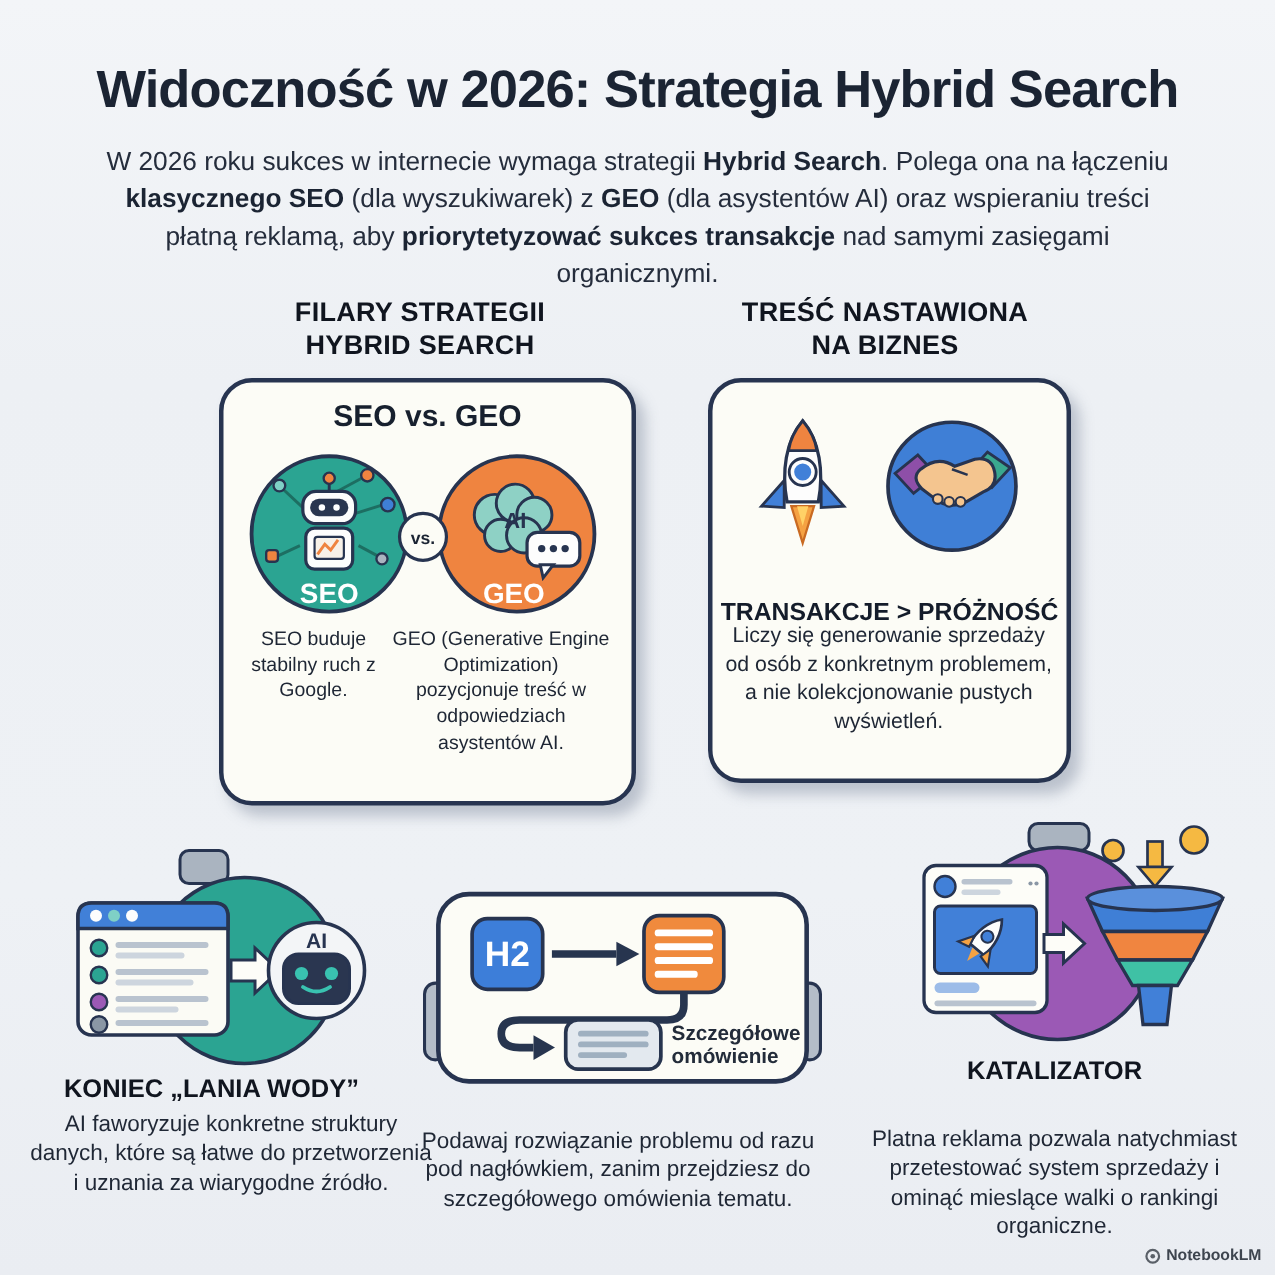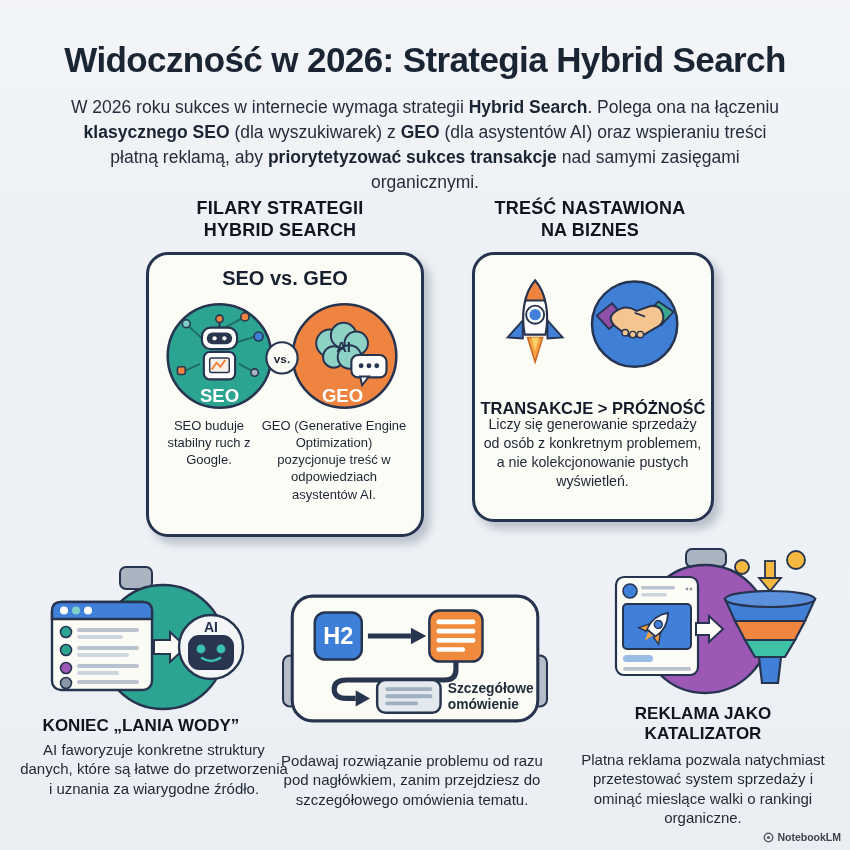--- a/index.html
+++ b/index.html
@@ -250,21 +250,20 @@
       <polygon points="175,110 197,110 194,136 178,136" fill="#4180d8" stroke="#273450" stroke-width="2.2"></polygon>
     </g>
     <g>
       <rect x="181" y="14" width="10" height="17" fill="#f5b942" stroke="#273450" stroke-width="1.8"></rect>
       <polygon points="175,31 197,31 186,44" fill="#f5b942" stroke="#273450" stroke-width="1.8"></polygon>
       <circle cx="158" cy="20" r="7" fill="#f5b942" stroke="#273450" stroke-width="1.8"></circle>
       <circle cx="212" cy="13" r="9" fill="#f5b942" stroke="#273450" stroke-width="1.8"></circle>
     </g>
   </svg>
   <div class="b-title" id="ads-title">
-    <div>REKLAMA JAKO</div>
     <div>KATALIZATOR</div>
   </div>
   <div class="b-body" id="ads-body">Platna reklama pozwala natychmiast przetestować system sprzedaży i ominąć mieslące walki o rankingi organiczne.</div>
 
   <div class="footer-brand">
     <svg width="11" height="11" viewBox="0 0 12 12">
       <circle cx="6" cy="6" r="4.6" fill="none" stroke="#5a6068" stroke-width="1.6"></circle>
       <circle cx="6" cy="6" r="1.7" fill="#5a6068"></circle>
     </svg>
     <span>NotebookLM</span>

